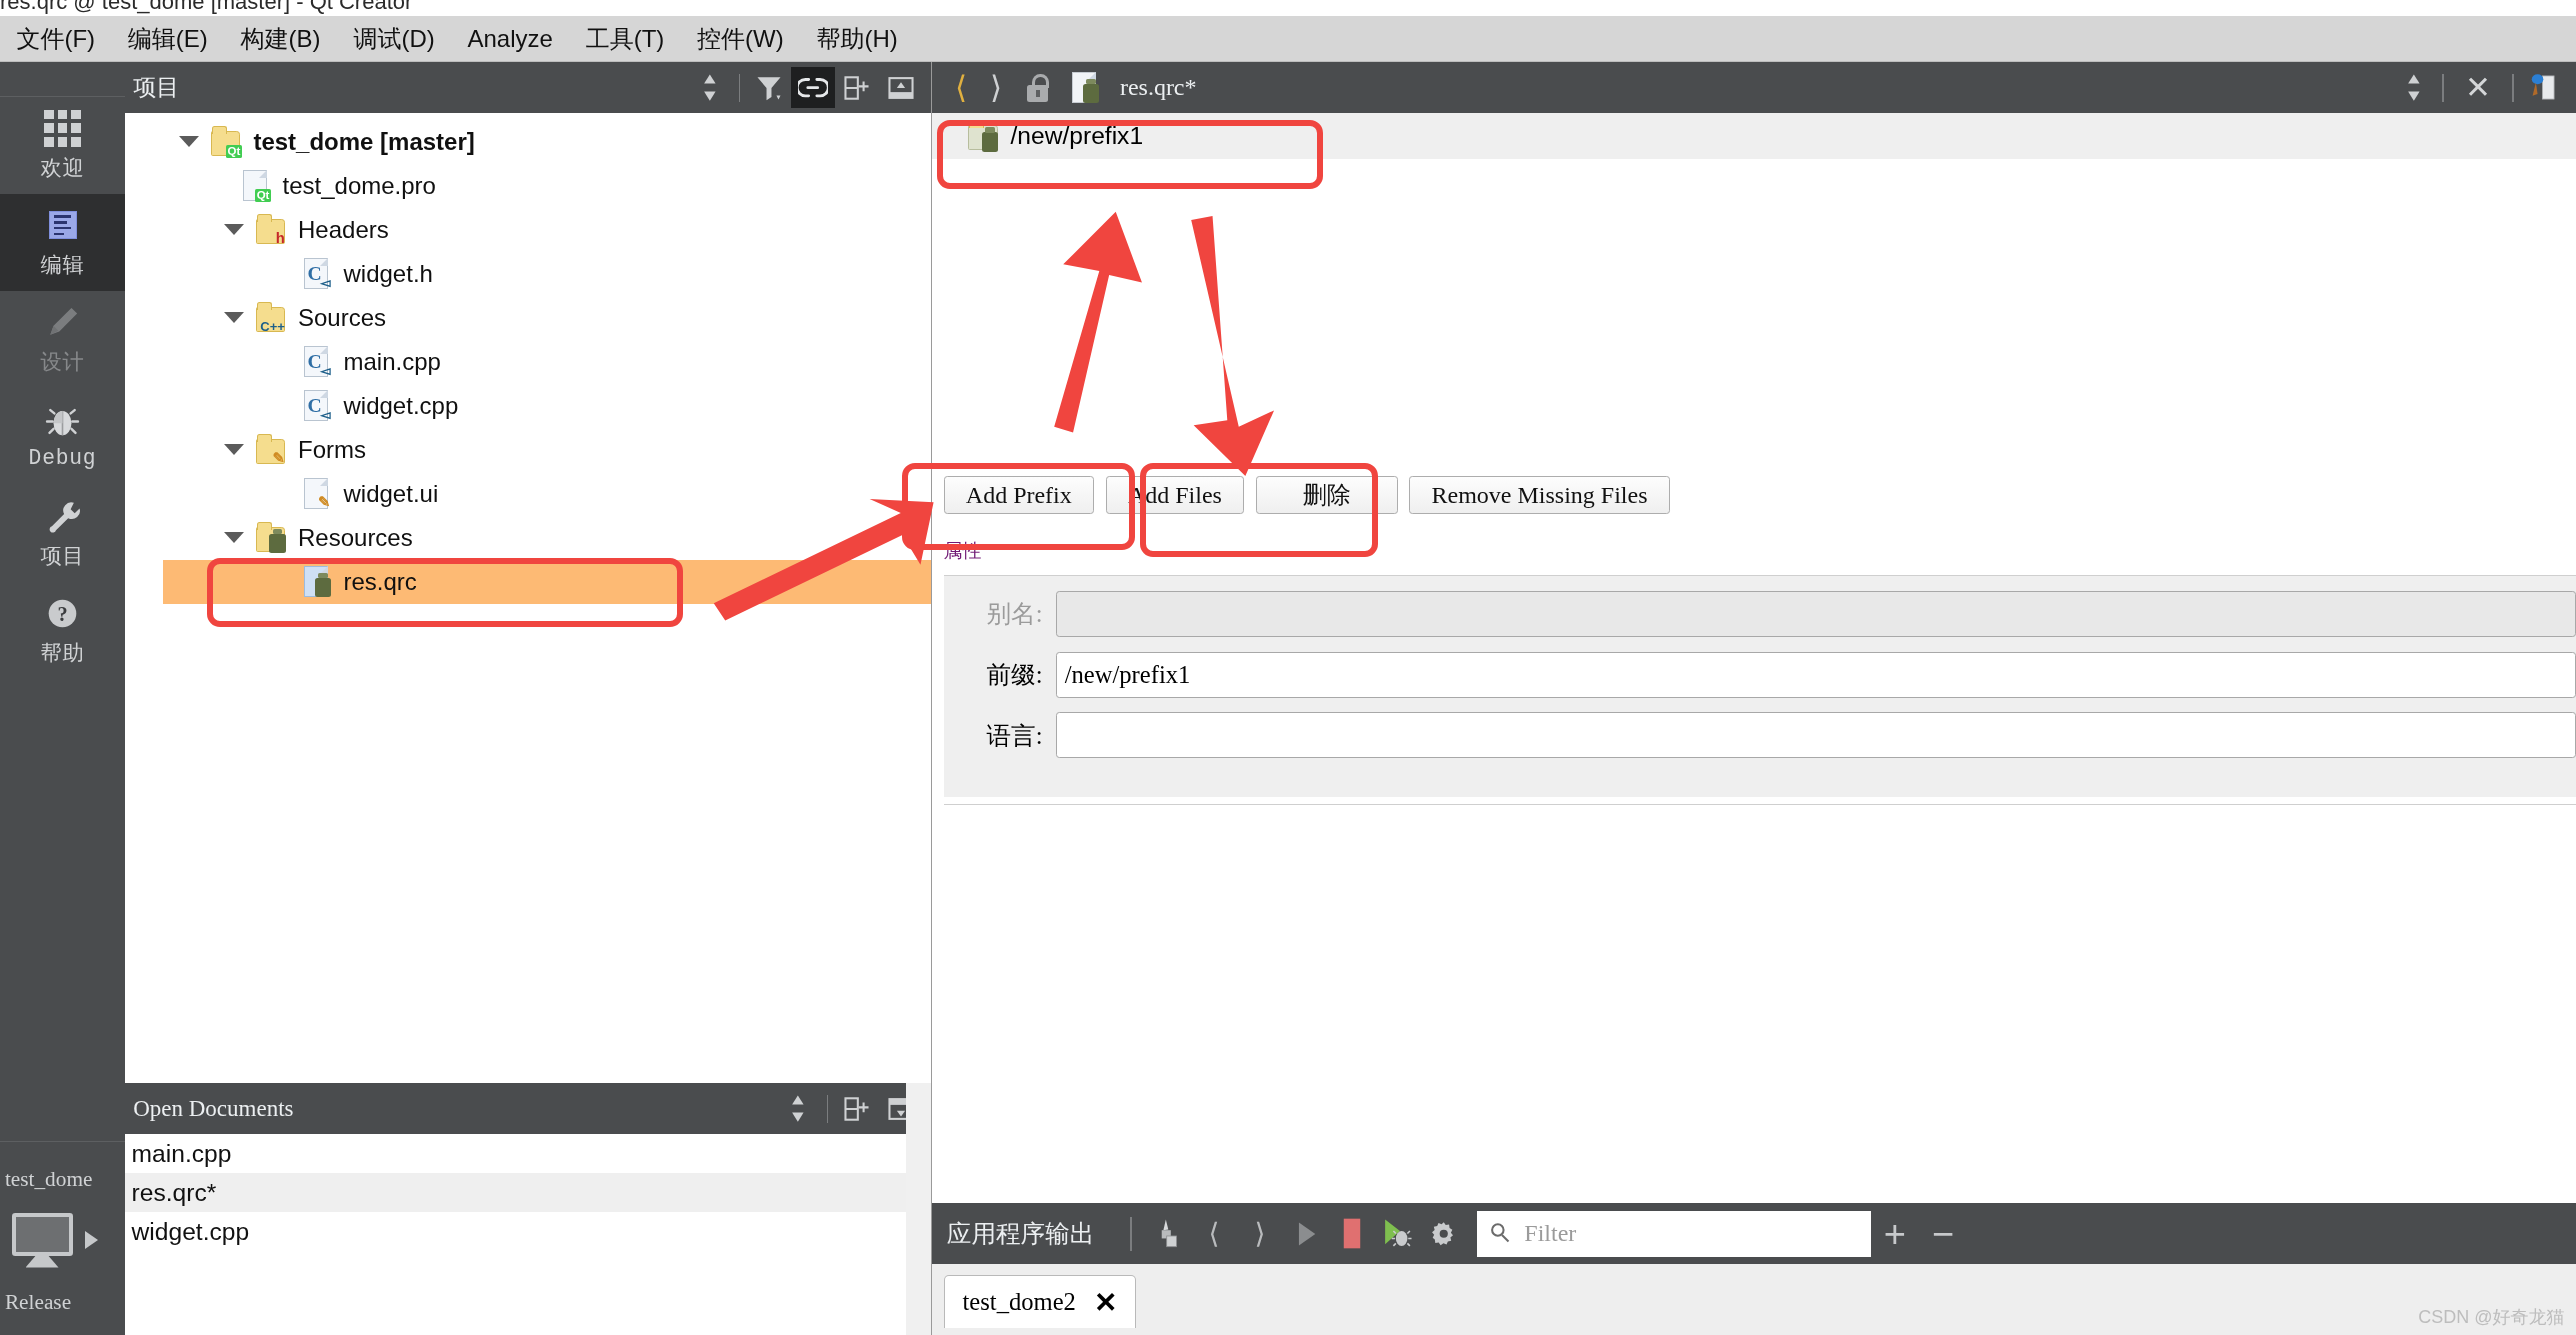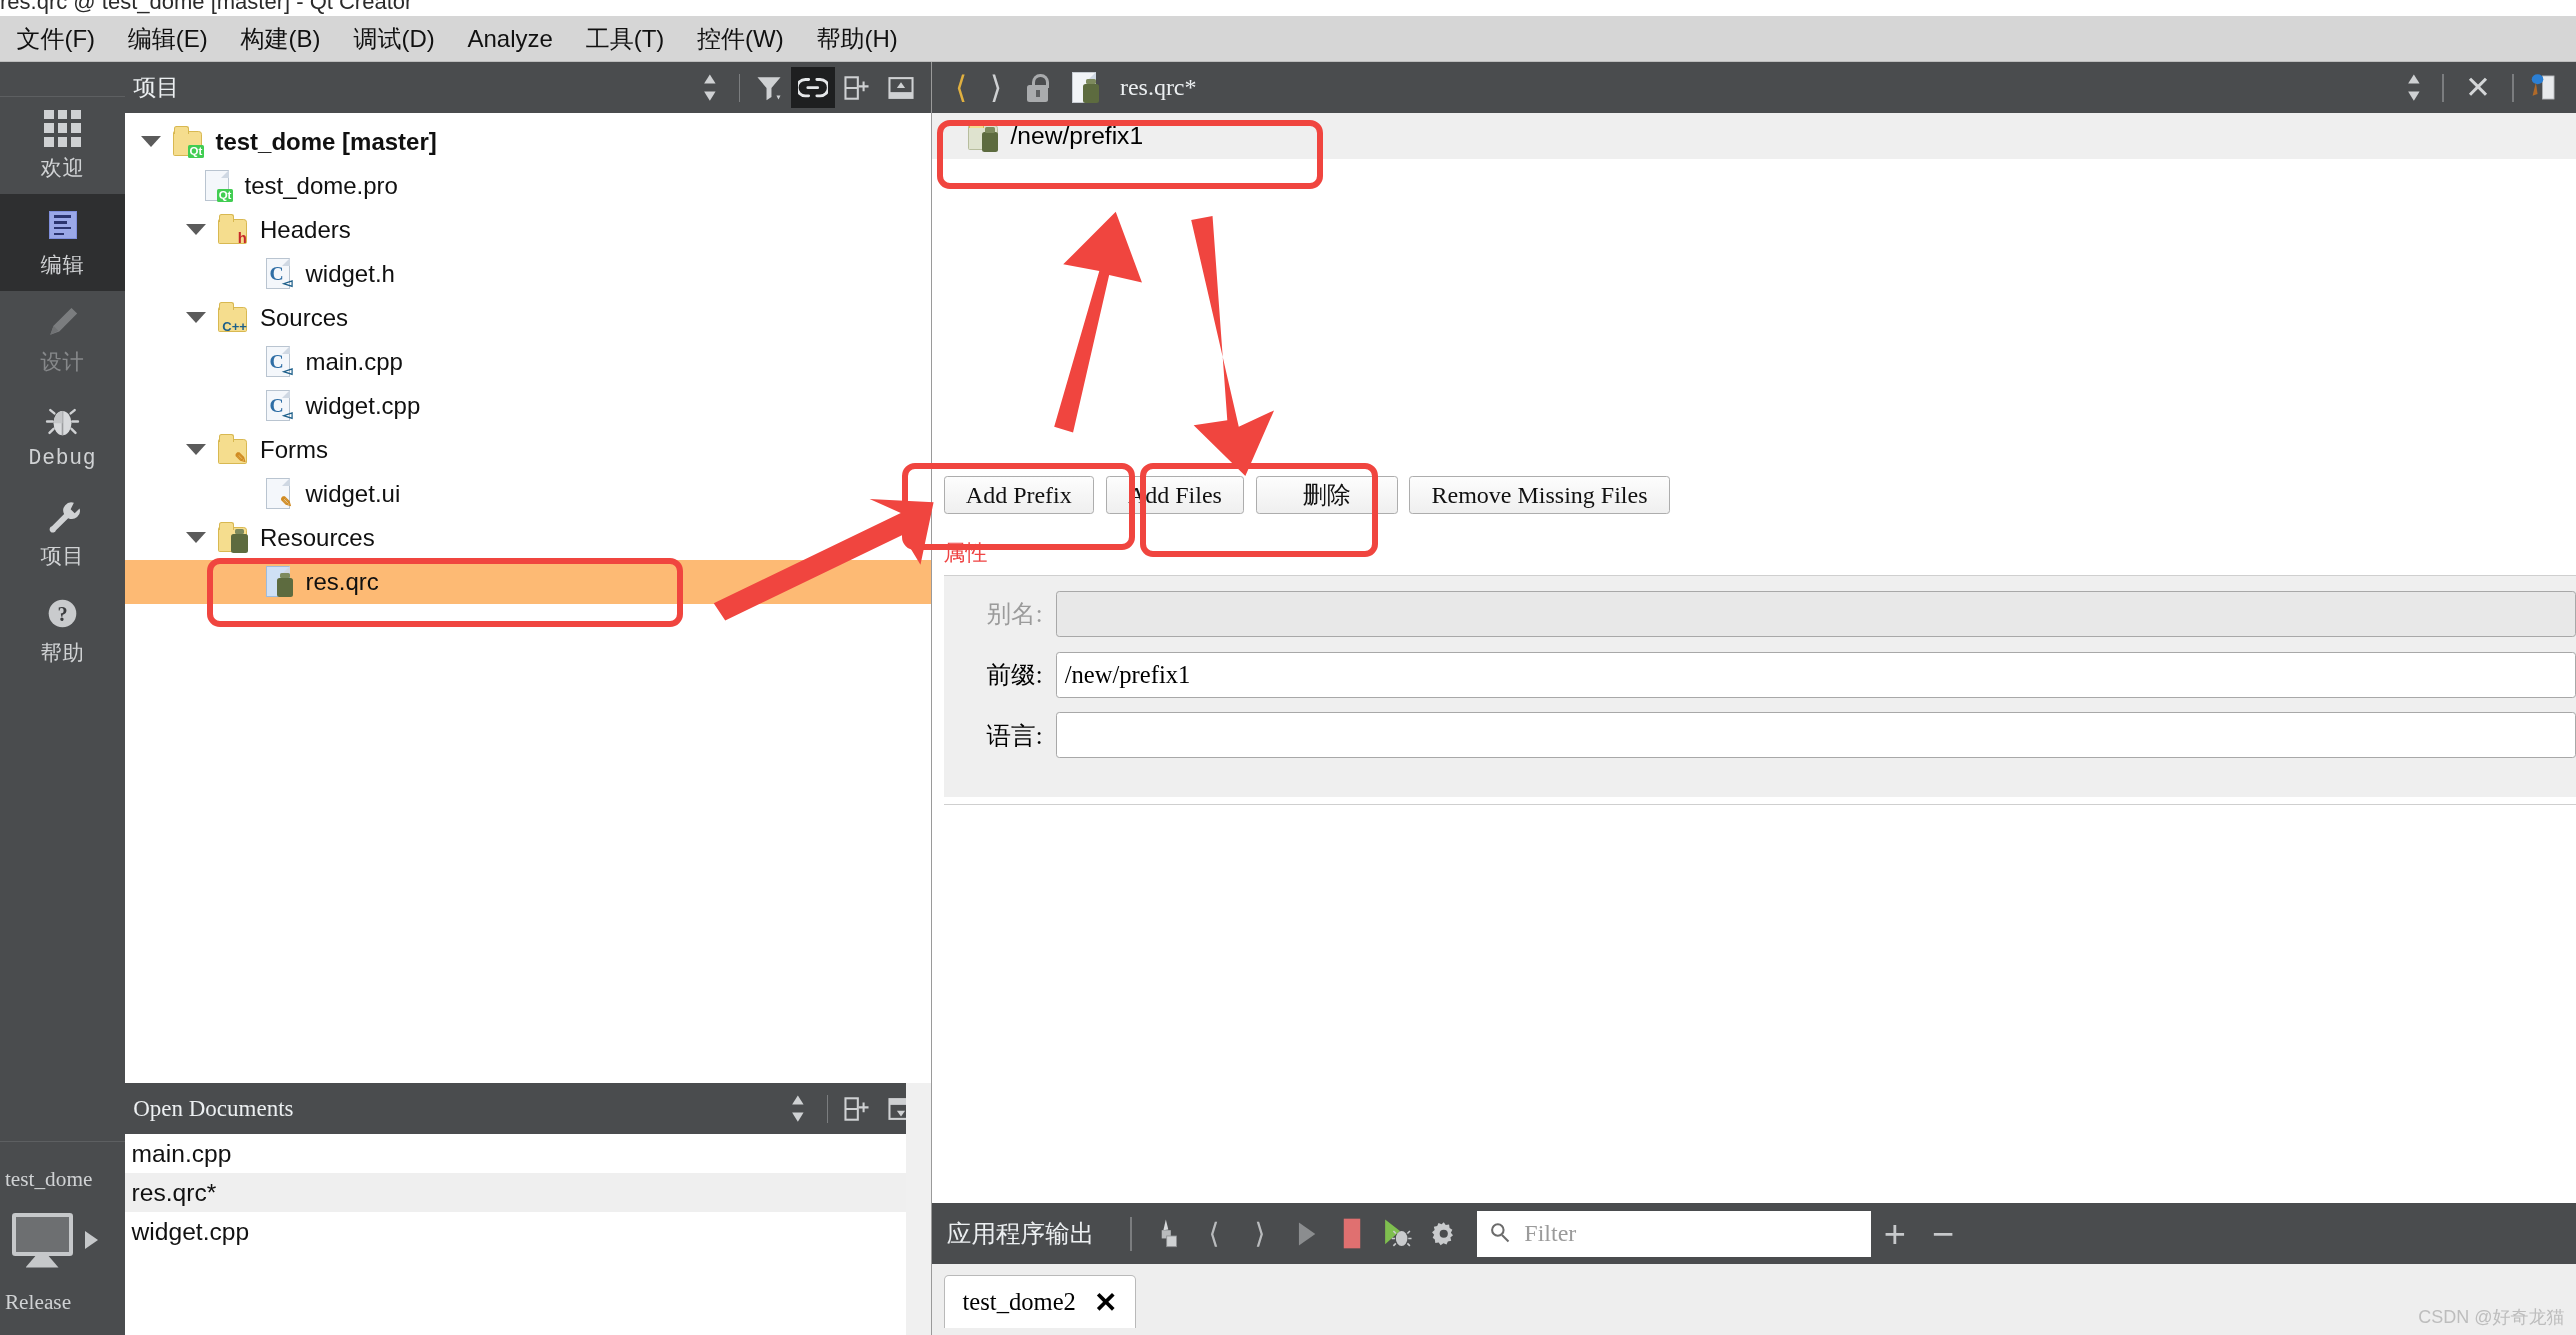--- a/index.html
+++ b/index.html
@@ -71,21 +71,21 @@
   .panel-header { height:51px; background:#4a4c4e; display:flex; align-items:center;
                   padding:0 8.2px; }
   .panel-title { color:#eceff1; font-size:23px; flex:1;
                  font-family:"Liberation Serif", serif; }
   .hdr-btn { width:44px; height:41px; display:flex; align-items:center;
              justify-content:center; }
   .hdr-btn.sel { background:#1e1f20; }
   .hdr-sep { width:1.6px; height:28px; background:#7b7d7f; margin:0 6.6px; }
 
   .tree { position:relative; padding-top:6.6px; font-size:24px; color:#101010; }
-  .tree-row { height:44px; display:flex; align-items:center; white-space:nowrap; }
+  .tree-row { height:44px; display:flex; align-items:center; white-space:nowrap;margin-left:38px; }
   .tree-row.selected { background:#fdba74; }
   .tw { display:inline-block; width:0; height:0; border-left:10.7px solid transparent;
         border-right:10.7px solid transparent; border-top:11.5px solid #5b5b5b;
         margin-right:11.5px; }
   .tree-label { font-family:"Liberation Sans", sans-serif; }
   .tree-label.bold { font-weight:bold; }
 
   
   .ic { width:31px; height:33px; margin-right:11.5px; position:relative; flex:none; }
   .folder { width:29.5px; height:24.6px; background:#f5dd8e; border:0.8px solid #d8b851;
@@ -149,21 +149,21 @@
   .res-row { height:46px; display:flex; align-items:center; padding-left:36px;
              font-size:24.6px; background:#efefef; }
 
   .btn-row { position:absolute; left:11.5px; top:414px; display:flex; gap:11.5px;
              align-items:center; }
   .qbtn { height:38px; background:linear-gradient(#fdfdfd,#efefef);
           border:0.8px solid #adadad; border-radius:3.3px; padding:0 21.3px;
           font-size:24px; color:#111; display:flex; align-items:center;
           font-family:"Liberation Serif", serif; white-space:nowrap; }
 
-  .props-title { position:absolute; left:11.5px; top:476px; font-size:22px; color:#ef4444; }
+  .props-title { position:absolute; left:11.5px; top:476px; font-size:19px; color:#701a75; }
   .props-box { position:absolute; left:11.5px; top:513px; right:0; height:222px;
                background:#efefef; border-top:0.8px solid #cfcfcf; }
   .prop-row { display:flex; align-items:center; height:46px; margin-top:14.8px; }
   .prop-label { width:112px; text-align:right; font-size:24.6px; padding-right:13px;
                 font-family:"Liberation Serif", serif; white-space:nowrap; }
   .prop-label.dim { color:#9b9b9b; }
   .qinput { flex:1; height:46px; border:0.8px solid #a8a8a8; border-radius:3.3px;
             background:#fff; font-size:24.6px; display:flex; align-items:center;
             padding-left:8.2px; font-family:"Liberation Serif", serif; }
   .qinput.dim { background:#e8e8e8; }

